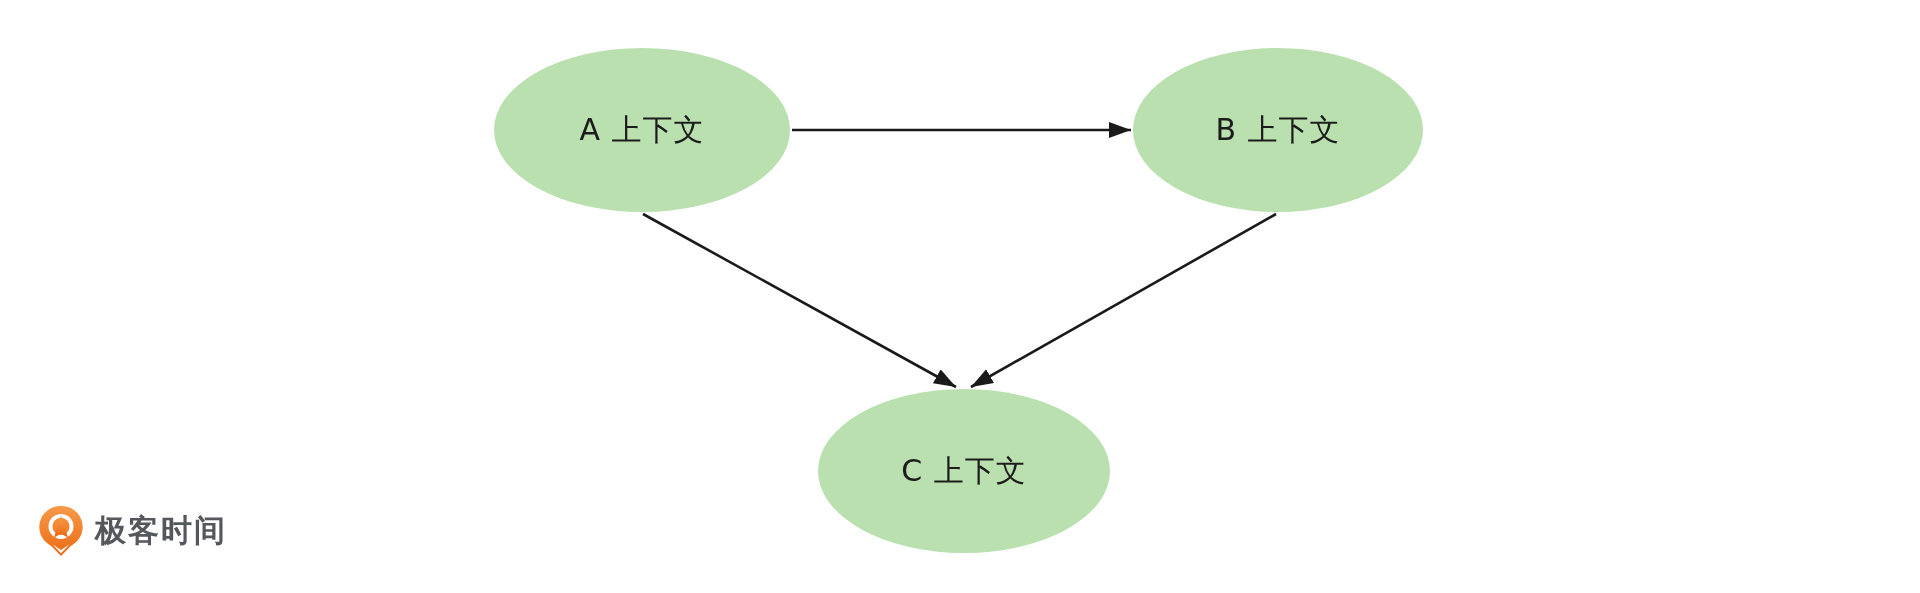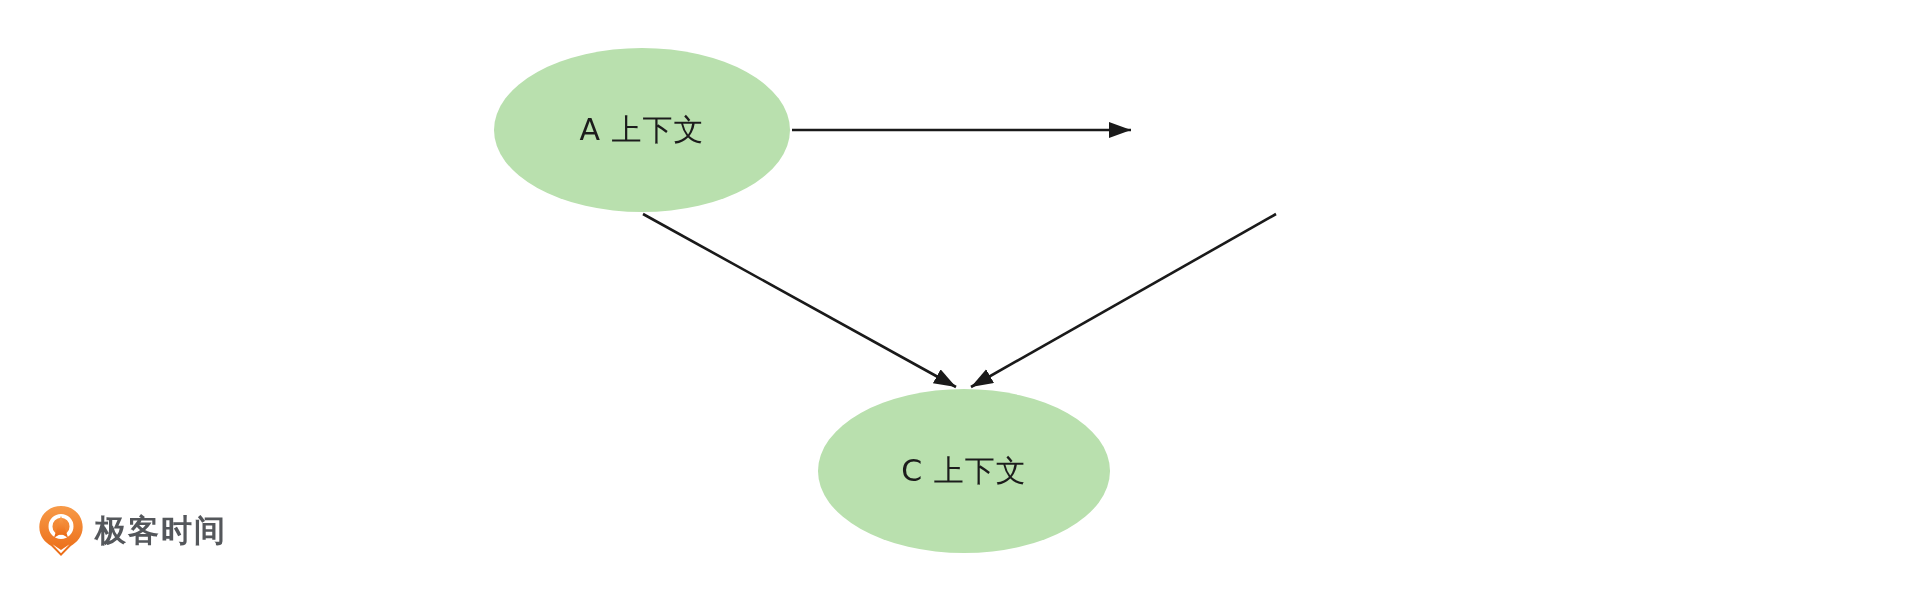--- a/index.html
+++ b/index.html
@@ -67,20 +67,23 @@
     </defs>
     <line x1="792" y1="130" x2="1131" y2="130" stroke="#1a1a1a" stroke-width="2.6" marker-end="url(#arrowhead)"></line>
     <line x1="643" y1="214" x2="956" y2="387" stroke="#1a1a1a" stroke-width="2.6" marker-end="url(#arrowhead)"></line>
     <line x1="1276" y1="214" x2="971" y2="387" stroke="#1a1a1a" stroke-width="2.6" marker-end="url(#arrowhead)"></line>
   </svg>
 
   <div class="node node-a">
     <span>A 上下文</span>
   </div>
 
+  <div class="node node-b">
+    <span>B 上下文</span>
+  </div>
 
   <div class="node node-c">
     <span>C 上下文</span>
   </div>
 
   <div class="logo">
     <svg width="46" height="54" viewBox="0 0 70 80" xmlns="http://www.w3.org/2000/svg">
       <defs>
         <linearGradient id="gkGrad" x1="0" y1="0" x2="0" y2="1">
           <stop offset="0" stop-color="#f79a48"></stop>

